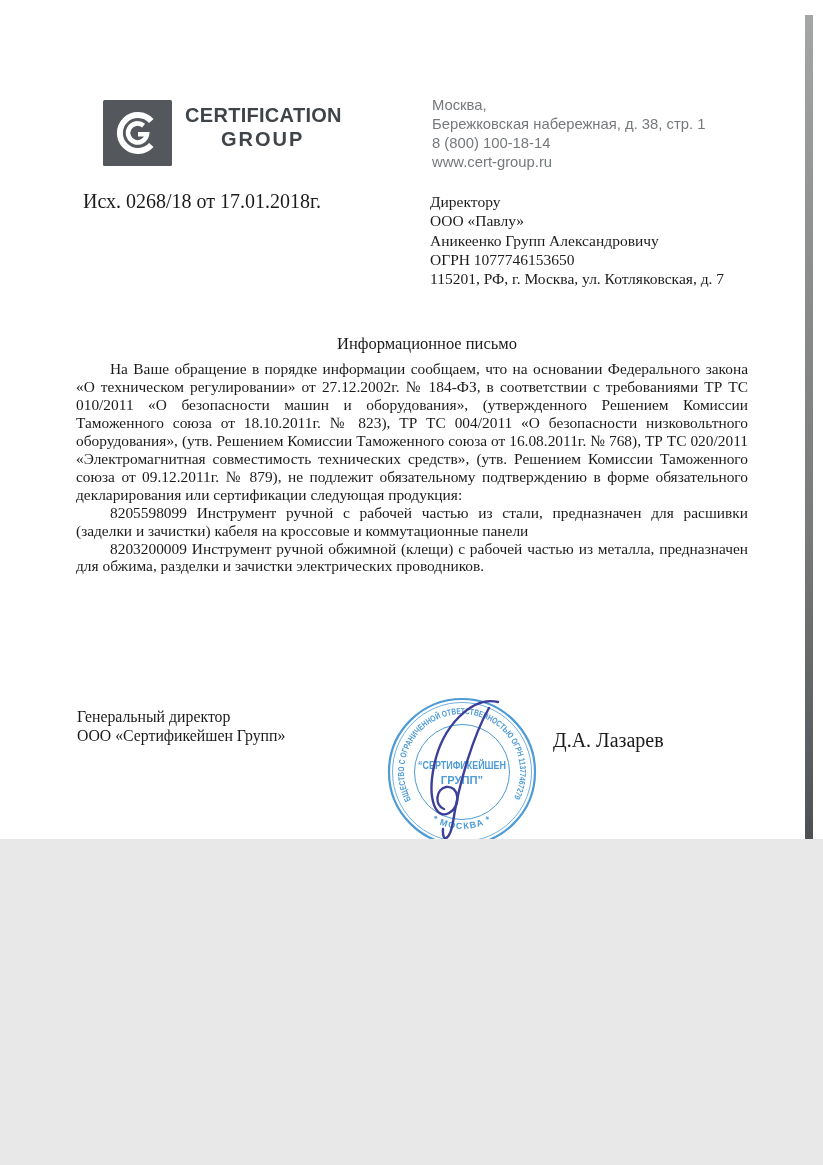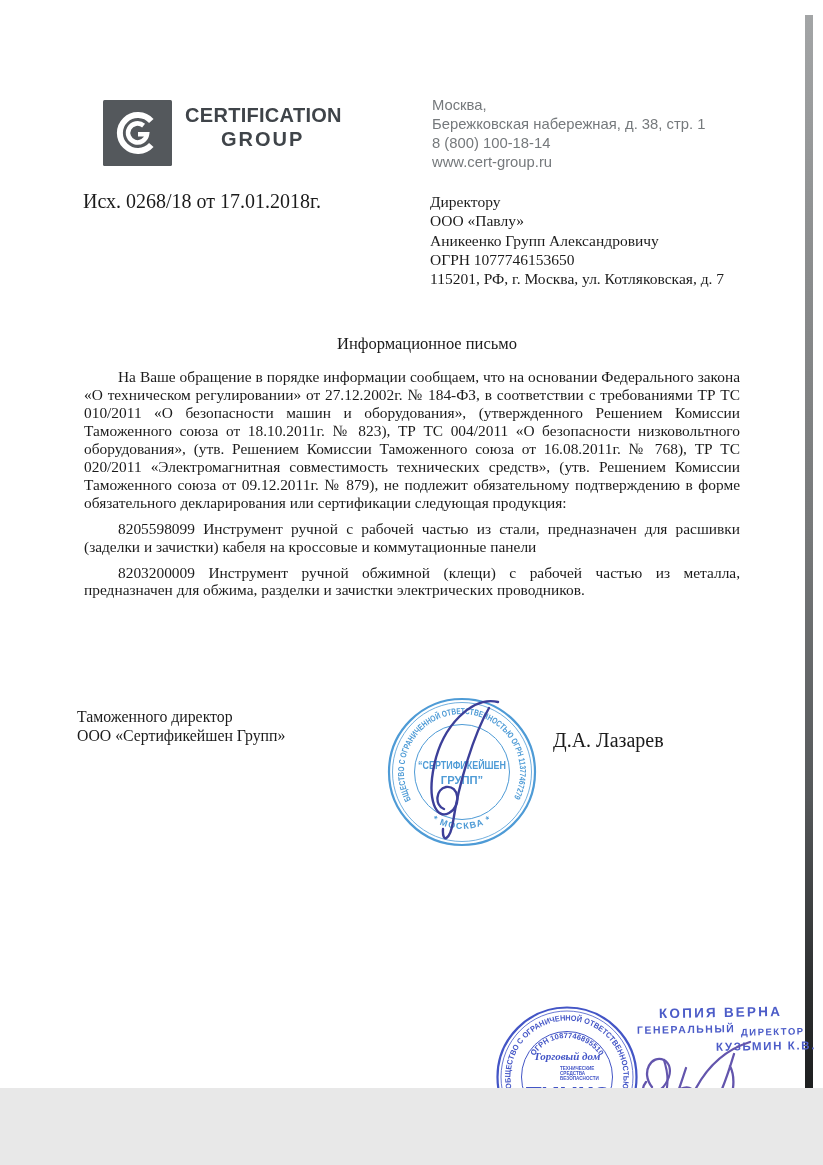--- a/index.html
+++ b/index.html
@@ -1,17 +1,17 @@
 <!DOCTYPE html>
 <html><head>
 <meta charset="utf-8">
 <style>
   html,body { margin:0; padding:0; background:#e8e8e8; }
   .page {
-    position:relative; width:823px; height:1088px; margin:0 auto;
+    position:relative; width:823px; height:839px; margin:0 auto;
     background:#ffffff; overflow:hidden;
     font-family:"Liberation Serif", serif; color:#1b1b1b;
   }
   
   .scan-bar {
     position:absolute; left:805px; top:15px; width:8px; height:1150px;
     background:linear-gradient(to bottom,#a3a5a6 0%,#8b8d8e 22%,#77797a 45%,#55585a 68%,#2c2e2f 85%,#121314 100%);
   }
   
   .logo-row { position:absolute; left:103px; top:100px; display:flex; align-items:flex-start; }
@@ -20,21 +20,21 @@
                font-weight:bold; color:#3f4449; line-height:24px; }
   .logo-text .l1 { font-size:20px; letter-spacing:0.3px; }
   .logo-text .l2 { font-size:20px; letter-spacing:2px;margin-left:36px; }
   .contact { position:absolute; left:432px; top:96px; font-family:Liberation Sans, sans-serif;
              font-size:14.8px; line-height:19px; color:#75797c; }
   .ref { position:absolute; left:83px; top:190px; font-size:20px; }
   .recipient { position:absolute; left:430px; top:192px; font-size:15.5px; line-height:19.3px; }
   .title { position:absolute; left:77px; top:334px; width:700px; text-align:center; font-size:16.5px; }
   .body-text { position:absolute; left:76px; top:360px; width:672px;
                font-size:15.4px; line-height:17.95px; text-align:justify; }
-  .body-text p { margin:8px; text-indent:34px; }
+  .body-text p { margin:0; text-indent:34px; }
   .sig-left { position:absolute; left:77px; top:708px; font-size:15.8px; line-height:18.6px; }
   .sig-name { position:absolute; left:553px; top:729px; font-size:20px; }
   
   .stamp-cg    { position:absolute; left:386px; top:694px; width:152px; height:156px; }
   .stamp-tinko { position:absolute; left:494px; top:1004px; width:146px; height:146px; }
   .copy-stamp  { position:absolute; font-family:"Liberation Sans", sans-serif; font-weight:bold;
                  color:#4c5cc8; white-space:nowrap; transform:rotate(-1deg); }
   .cs1 { left:659px; top:1005px; font-size:13.5px; letter-spacing:2.2px; }
   .cs2a { left:637px; top:1023px; font-size:10.5px; letter-spacing:1.5px; }
   .cs2b { left:741px; top:1026px; font-size:9.5px; letter-spacing:1.5px; }
@@ -80,21 +80,21 @@
 
   <div class="title">Информационное письмо</div>
 
   <div class="body-text">
     <p>На Ваше обращение в порядке информации сообщаем, что на основании Федерального закона «О техническом регулировании» от 27.12.2002г. № 184-ФЗ, в соответствии с требованиями ТР ТС 010/2011 «О безопасности машин и оборудования», (утвержденного Решением Комиссии Таможенного союза от 18.10.2011г. № 823), ТР ТС 004/2011 «О безопасности низковольтного оборудования», (утв. Решением Комиссии Таможенного союза от 16.08.2011г. № 768), ТР ТС 020/2011 «Электромагнитная совместимость технических средств», (утв. Решением Комиссии Таможенного союза от 09.12.2011г. № 879), не подлежит обязательному подтверждению в форме обязательного декларирования или сертификации следующая продукция:</p>
     <p>8205598099 Инструмент ручной с рабочей частью из стали, предназначен для расшивки (заделки и зачистки) кабеля на кроссовые и коммутационные панели</p>
     <p>8203200009 Инструмент ручной обжимной (клещи) с рабочей частью из металла, предназначен для обжима, разделки и зачистки электрических проводников.</p>
   </div>
 
   <div class="sig-left">
-    <div>Таможенного директор</div>
+    <div>Генеральный директор</div>
     <div>ООО «Сертификейшен Групп»</div>
   </div>
   <div class="sig-name">Д.А. Лазарев</div>
 
   <svg class="stamp-cg" viewBox="0 0 152 156">
     <g fill="none" stroke="#4e9bd6">
       <circle cx="76" cy="78" r="73" stroke-width="2.2"></circle>
       <circle cx="76" cy="78" r="69.5" stroke-width="0.8"></circle>
       <circle cx="76" cy="78" r="47.5" stroke-width="1"></circle>
     </g>

